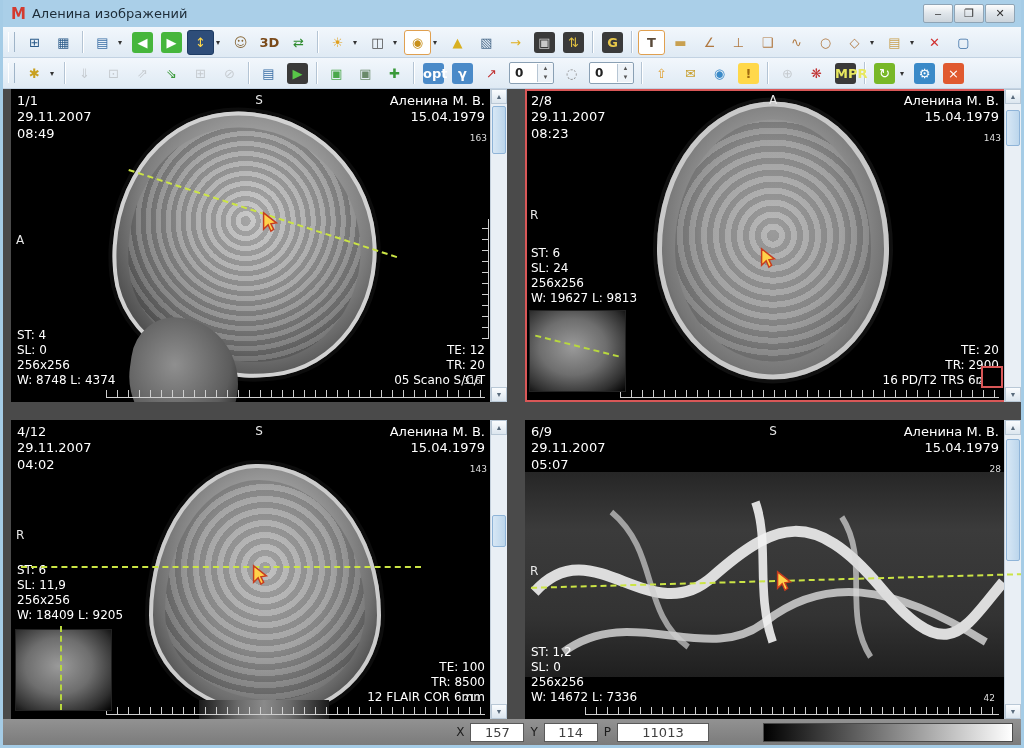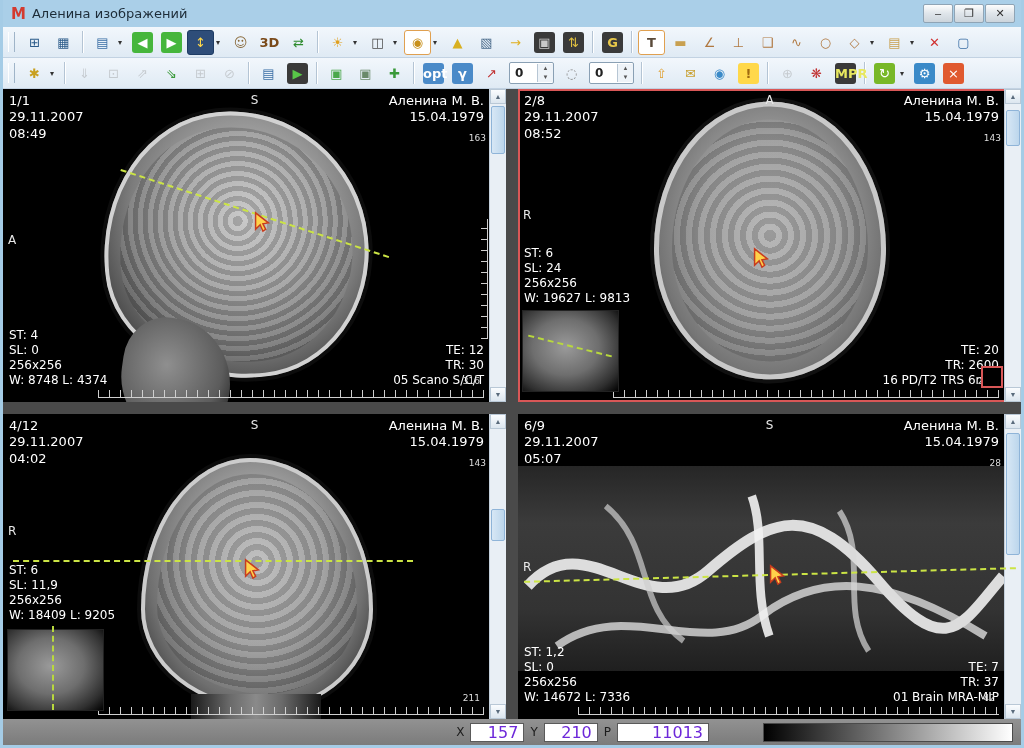--- a/index.html
+++ b/index.html
@@ -24,21 +24,21 @@
   .tbtn.pressed{background:#2e4d79;border-color:#1e3c64;}
   .tbtn.sel{background:#fff;border-color:#e0a050;}
   .tbtn.dis{opacity:.35;filter:grayscale(1);}
   .dd{font-size:8px;color:#333;width:9px;display:inline-block;margin:0 1px;}
   .txtic{font-weight:bold;font-size:10px;}
   .spin{display:inline-flex;align-items:center;background:#fff;border:1px solid #8aa0b4;border-radius:2px;height:20px;margin:0 3px;}
   .spin .val{width:22px;text-align:left;padding-left:5px;font-size:12px;font-weight:bold;color:#222;}
   .spin .arrs{display:flex;flex-direction:column;border-left:1px solid #b7c6d4;}
   .spin .arrs button{width:15px;height:9px;font-size:6px;line-height:7px;padding:0;border:0;background:#eef3f8;color:#555;}
   
-  .grid{flex:1 1 auto;display:grid;grid-template-columns:1fr 1fr;grid-template-rows:313px 1fr;gap:12px;background:#4a4a4a;min-height:0;}
+  .grid{flex:1 1 auto;display:grid;grid-template-columns:1fr 1fr;grid-template-rows:313px 1fr;gap:18px;background:#4a4a4a;min-height:0;padding-left:8px;}
   .vp{position:relative;background:#000;overflow:hidden;}
   .vp.selected{outline:2px solid #d95757;outline-offset:-2px;}
   .ov{position:absolute;color:#fff;font-size:13px;line-height:1.25;z-index:5;}
   .ov.small{font-size:12px;}
   .tl{top:4px;left:6px;text-align:left;}
   .tr{top:4px;right:22px;text-align:right;}
   .bl{bottom:14px;left:6px;text-align:left;}
   .br{bottom:14px;right:22px;text-align:right;}
   .orient{position:absolute;color:#e8e8e8;font-size:12px;z-index:5;}
   .o-top{top:4px;left:50%;transform:translateX(-50%);}
@@ -82,21 +82,21 @@
   .a-mip svg{width:100%;height:100%;}
   
   .gline{position:absolute;border-top:2px dashed #cbe445;z-index:7;}
   .cursor{position:absolute;width:22px;height:22px;z-index:9;}
   .thumb-loc{position:absolute;z-index:6;background:radial-gradient(at 45% 45%,#9a9a9a 0%,#6e6e6e 45%,#2f2f2f 80%,#000 100%);border:1px solid #222;}
   .thumb-loc .tline{position:absolute;border-top:2px dashed #b8d83e;}
   .redbox{position:absolute;right:18px;bottom:14px;width:18px;height:18px;border:2px solid #d95757;z-index:8;background:#000;}
   
   .statusbar{height:26px;flex:0 0 auto;background:linear-gradient(#929292,#7b7b7b);display:flex;align-items:center;
     justify-content:flex-end;gap:6px;padding:0 8px;font-size:12px;color:#1c1c1c;}
-  .sb-box{background:#fff;border:1px solid #5a5a5a;height:17px;line-height:17px;text-align:right;padding:0 5px;font-size:16px;color:#6d28d9;}
+  .sb-box{background:#fff;border:1px solid #5a5a5a;height:17px;line-height:17px;text-align:center;padding:0 5px;font-size:13px;color:#404040;}
   .sb-x{width:42px;} .sb-y{width:42px;} .sb-p{width:80px;}
   .sb-grad{width:248px;height:17px;border:1px solid #4a4a4a;background:linear-gradient(90deg,#000,#fff);margin-left:48px;}
   .bottom-edge{height:3px;background:#a5cce6;flex:0 0 auto;}
 </style>
 </head>
 <body>
 
 <div class="window">
 
   <div class="titlebar">
@@ -228,21 +228,21 @@
       <span class="scale-r">163</span>
       <div class="ruler-r"></div>
       <div class="ov bl small">
           <div>ST: 4</div>
           <div>SL: 0</div>
           <div>256x256</div>
           <div>W: 8748 L: 4374</div>
         </div>
       <div class="ov br small">
           <div>TE: 12</div>
-          <div>TR: 30</div>
+          <div>TR: 20</div>
           <div>05 Scano S/C/T</div>
         </div>
       <span class="scale-b">316</span>
       <div class="ruler-b"></div>
       <div class="vscroll">
         <button class="sarrow">▲</button>
         <div class="strack">
             <div class="sthumb"></div>
           </div>
         <button class="sarrow bot">▼</button>
@@ -250,41 +250,41 @@
     </div>
 
     <div class="vp selected">
       <div class="a-ax"></div>
       <svg class="cursor" style="left:232px;top:158px;" viewBox="0 0 24 24">
           <path d="M5 2 L5 20 L10 15 L13 22 L16 20 L13 14 L19 13 Z" fill="#ffd24a" stroke="#c83c1e" stroke-width="1.6"></path>
         </svg>
       <div class="ov tl">
           <div>2/8</div>
           <div>29.11.2007</div>
-          <div>08:52</div>
+          <div>08:23</div>
         </div>
       <div class="ov tr">
           <div>Аленина М. В.</div>
           <div>15.04.1979</div>
         </div>
       <span class="orient o-top">A</span>
       <span class="orient o-left" style="top:38%;">R</span>
       <span class="scale-r">143</span>
       <div class="ov small" style="left:6px;bottom:96px;">
           <div>ST: 6</div>
           <div>SL: 24</div>
           <div>256x256</div>
           <div>W: 19627 L: 9813</div>
         </div>
       <div class="thumb-loc" style="left:4px;bottom:10px;width:95px;height:80px;">
           <div class="tline" style="left:4px;top:34px;width:86px;transform:rotate(14deg);"></div>
         </div>
       <div class="ov br small">
           <div>TE: 20</div>
-          <div>TR: 2600</div>
+          <div>TR: 2900</div>
           <div>16 PD/T2 TRS 6mm</div>
         </div>
       <span class="scale-b">211</span>
       <div class="ruler-b"></div>
       <div class="redbox"></div>
       <div class="vscroll">
         <button class="sarrow">▲</button>
         <div class="strack">
             <div class="sthumb" style="height:34px;top:6px;"></div>
           </div>
@@ -313,20 +313,25 @@
       <span class="scale-r">143</span>
       <div class="ov small" style="left:6px;bottom:96px;">
           <div>ST: 6</div>
           <div>SL: 11,9</div>
           <div>256x256</div>
           <div>W: 18409 L: 9205</div>
         </div>
       <div class="thumb-loc" style="left:4px;bottom:8px;width:95px;height:80px;">
           <div class="tline" style="left:46px;top:-4px;width:84px;transform:rotate(90deg);transform-origin:left top;"></div>
         </div>
+      <div class="ov br small">
+          <div>TE: 100</div>
+          <div>TR: 8500</div>
+          <div>12 FLAIR COR 6mm</div>
+        </div>
       <span class="scale-b">211</span>
       <div class="ruler-b"></div>
       <div class="vscroll">
         <button class="sarrow">▲</button>
         <div class="strack">
             <div class="sthumb" style="height:30px;top:80px;"></div>
           </div>
         <button class="sarrow bot">▼</button>
       </div>
     </div>
@@ -356,40 +361,35 @@
         </div>
       <span class="orient o-top">S</span>
       <span class="orient o-left" style="top:48%;">R</span>
       <span class="scale-r">28</span>
       <div class="ov bl small">
           <div>ST: 1,2</div>
           <div>SL: 0</div>
           <div>256x256</div>
           <div>W: 14672 L: 7336</div>
         </div>
-      <div class="ov br small">
-          <div>TE: 7</div>
-          <div>TR: 37</div>
-          <div>01 Brain MRA-MIP</div>
-        </div>
       <span class="scale-b">42</span>
       <div class="ruler-b" style="left:60px;"></div>
       <div class="vscroll">
         <button class="sarrow">▲</button>
         <div class="strack">
             <div class="sthumb" style="height:120px;top:4px;"></div>
           </div>
         <button class="sarrow bot">▼</button>
       </div>
     </div>
   </div>
 
   <div class="statusbar">
     <span>X</span>
     <span class="sb-box sb-x">157</span>
     <span>Y</span>
-    <span class="sb-box sb-y">210</span>
+    <span class="sb-box sb-y">114</span>
     <span>P</span>
     <span class="sb-box sb-p">11013</span>
     <span class="sb-grad"></span>
   </div>
   <div class="bottom-edge"></div>
 </div>
 
 </body></html>

